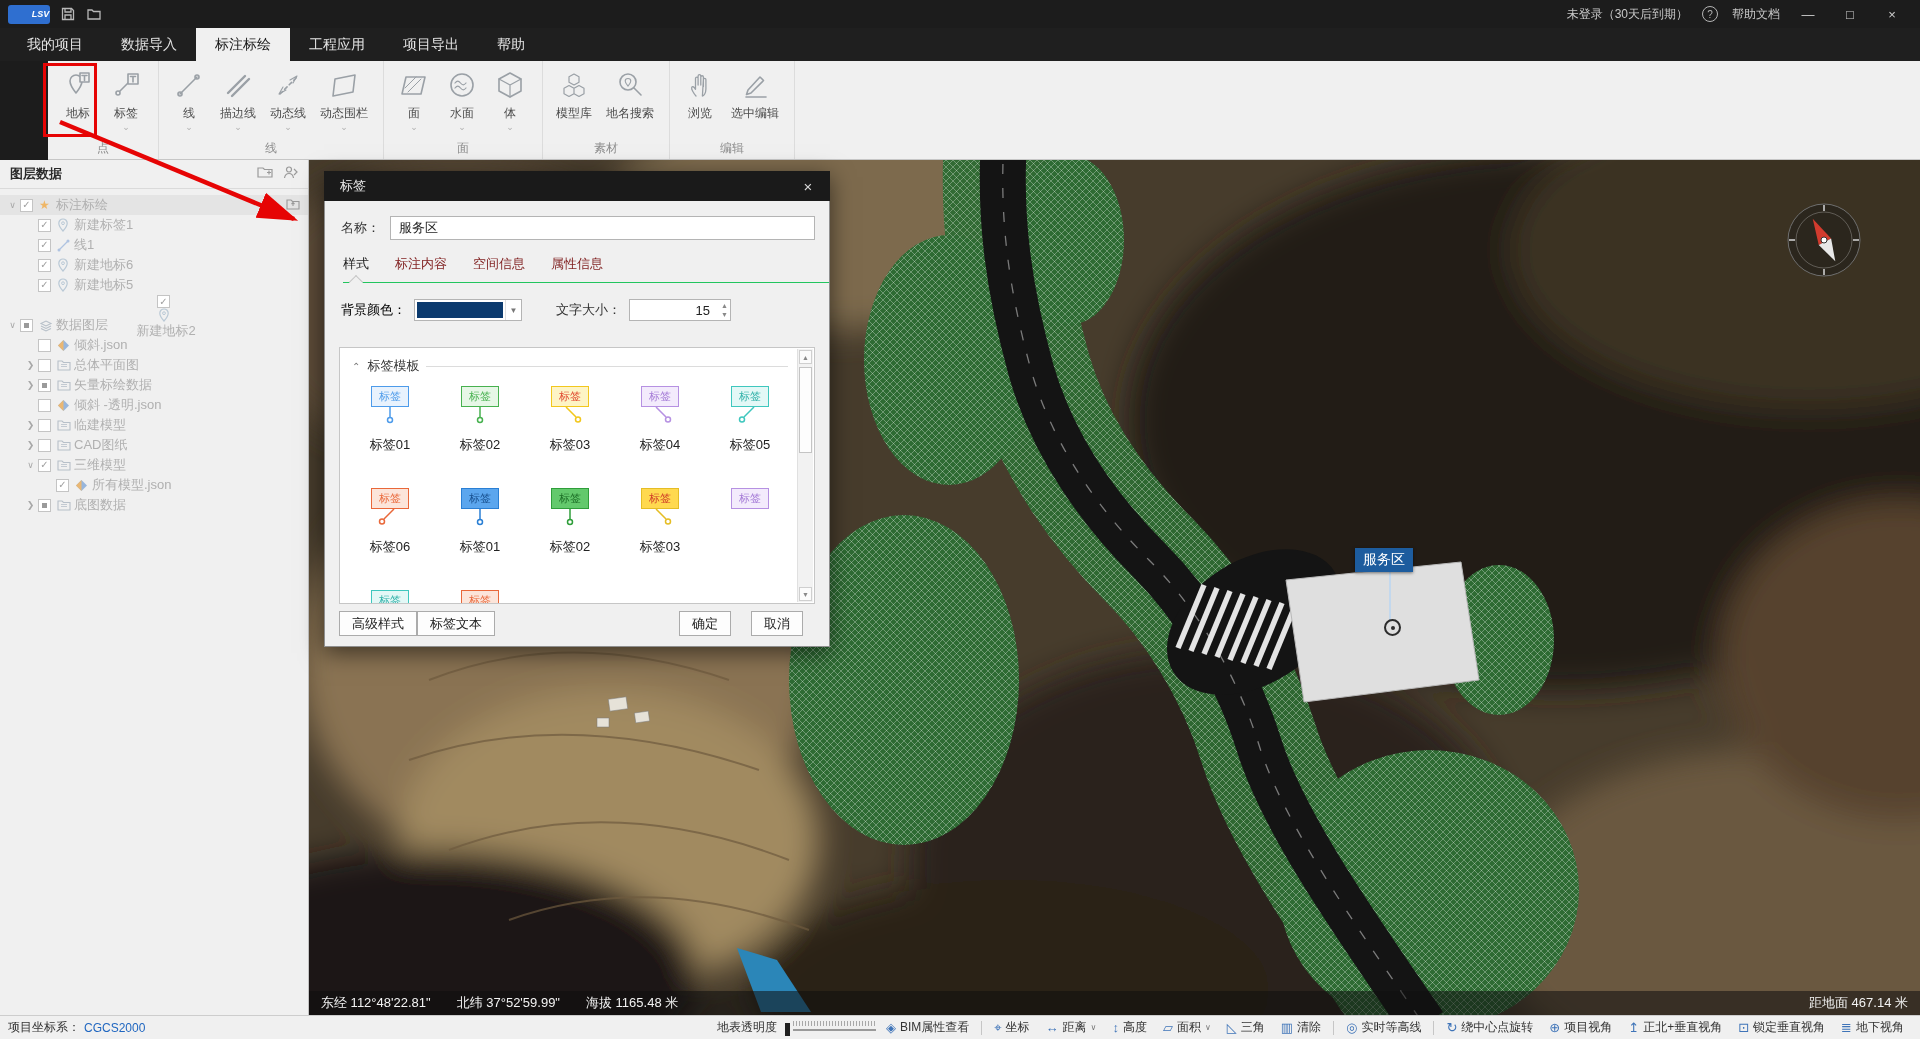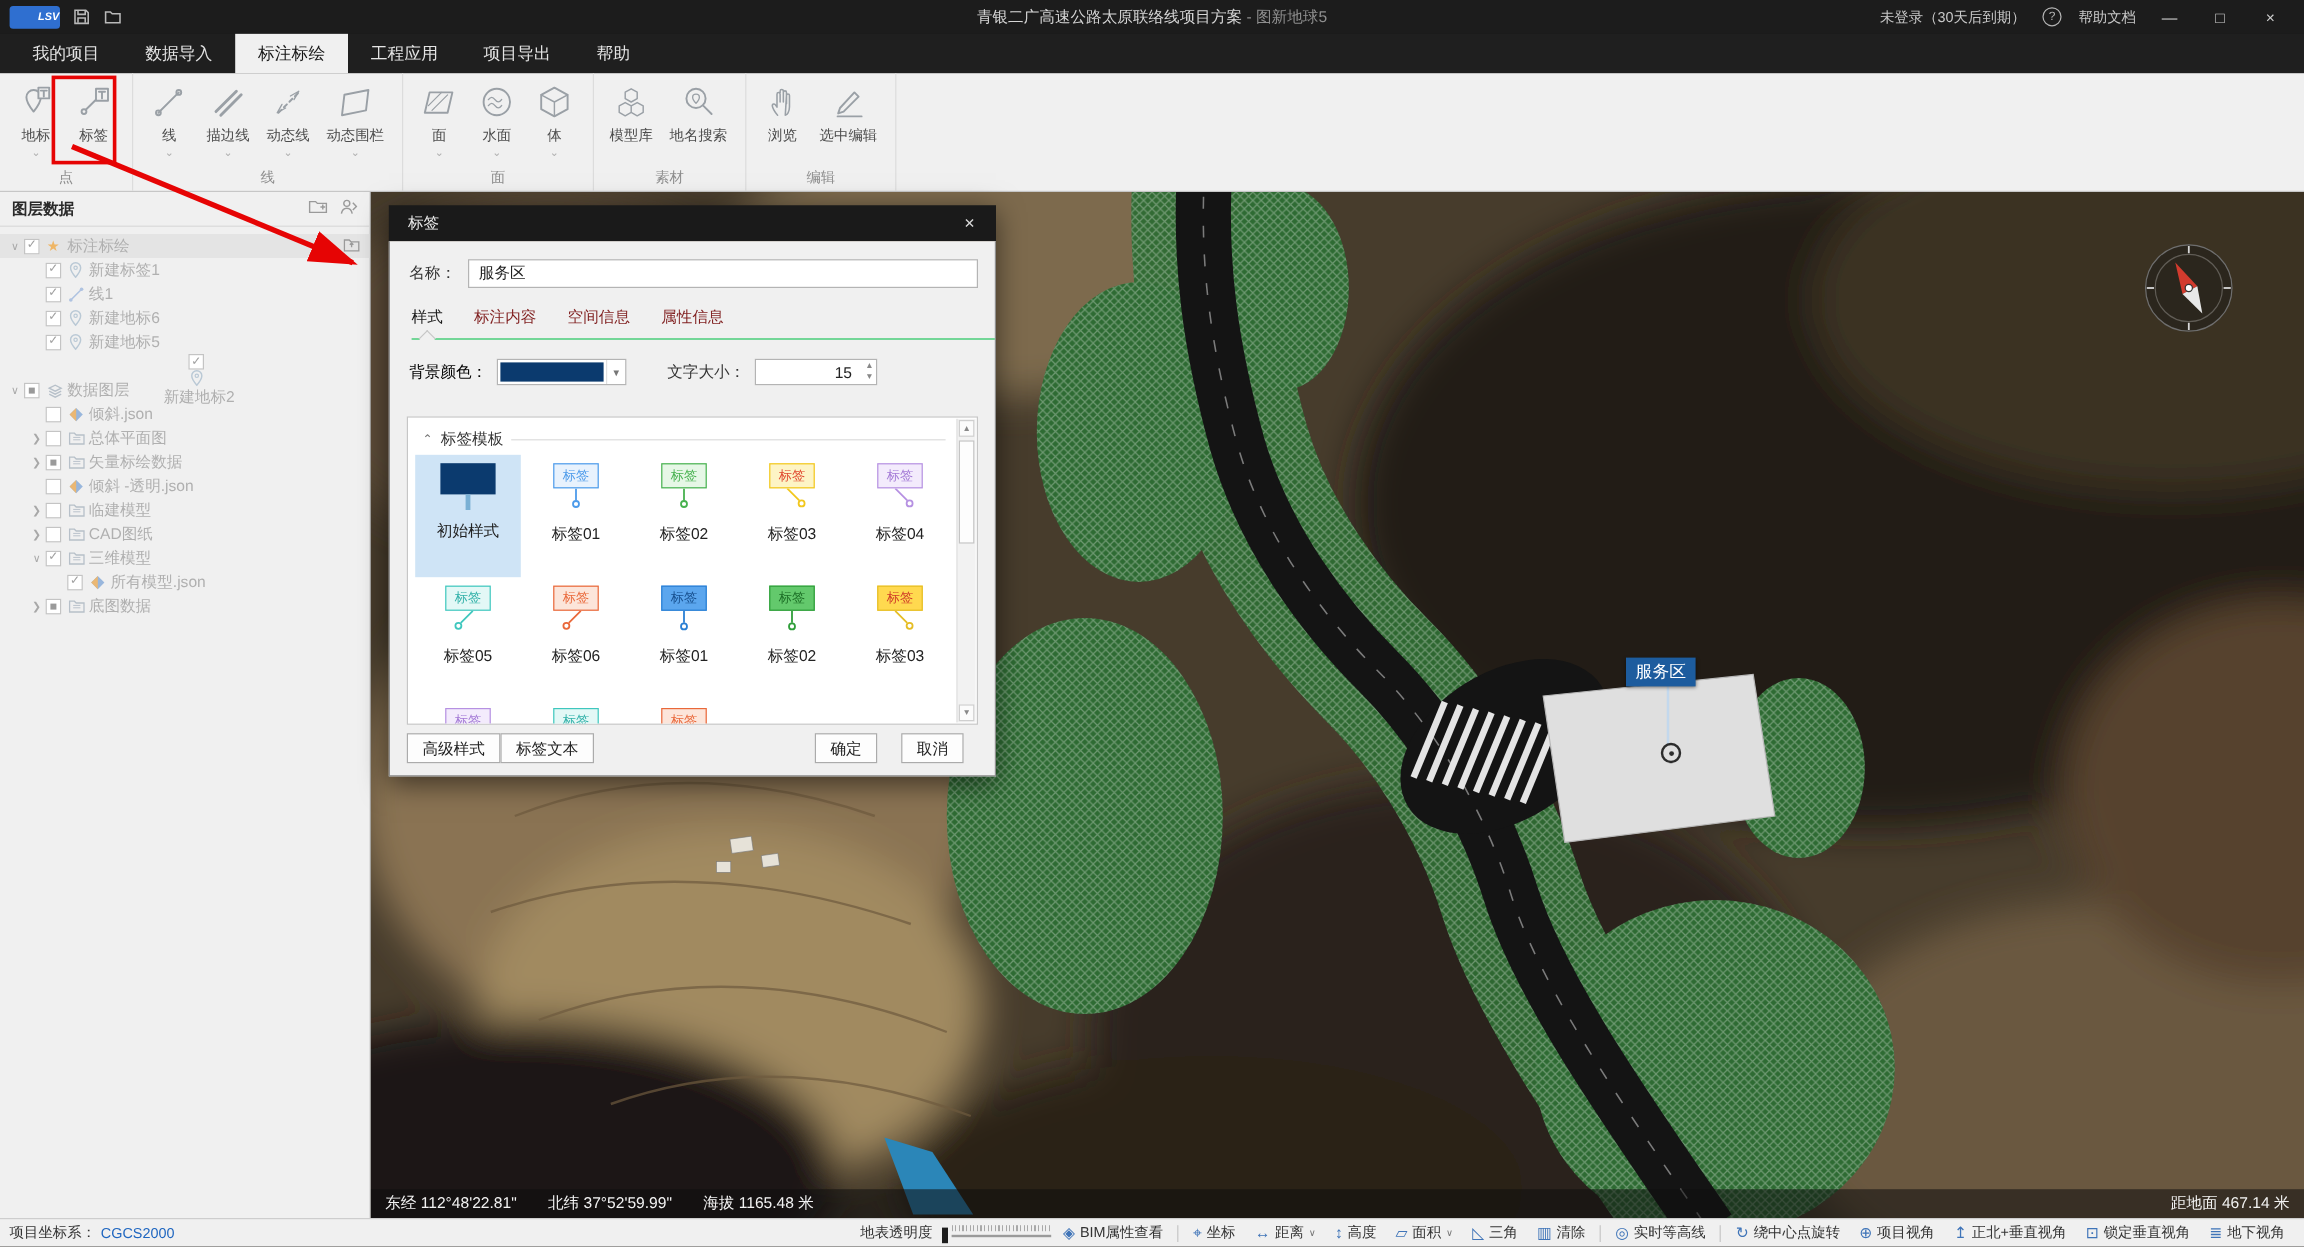--- a/index.html
+++ b/index.html
@@ -21,21 +21,21 @@
   .q-ico{width:14px;height:14px;border:1px solid #b5b5b5;border-radius:50%;font-size:10px;
          display:flex;align-items:center;justify-content:center;color:#b5b5b5;}
   .win-btn{width:28px;text-align:center;font-size:13px;color:#cfcfcf;}
 
   
   .menubar{height:33px;background:#1f1f1f;display:flex;align-items:stretch;flex:none;padding-left:8px;}
   .mtab{padding:0 19px;display:flex;align-items:center;color:#e4e4e4;font-size:14px;cursor:default;}
   .mtab.active{background:#f0f0f0;color:#151515;}
 
   
-  .ribbon{height:99px;background:#f0f0f0;border-bottom:1px solid #c6c6c6;display:flex;flex:none;box-sizing:border-box;}
+  .ribbon{height:99px;background:#f0f0f0;border-bottom:1px solid #c6c6c6;display:flex;flex:none;box-sizing:border-box;margin-left:48px;}
   .rgroup{position:relative;display:flex;align-items:flex-start;padding:5px 8px 18px 6px;border-right:1px solid #dcdcdc;}
   .rbtn{display:flex;flex-direction:column;align-items:center;padding:2px 6px;margin:0 1px;}
   .ricon{width:34px;height:34px;display:flex;align-items:center;justify-content:center;}
   .ricon svg{width:30px;height:30px;}
   .ricon svg *{fill:none;stroke:#9aa0a6;stroke-width:1.6;stroke-linejoin:round;stroke-linecap:round;}
   .rlabel{font-size:12px;color:#4c4c4c;margin-top:3px;white-space:nowrap;}
   .rcaret{font-size:9px;color:#b0b0b0;line-height:8px;margin-top:1px;}
   .rgname{position:absolute;bottom:2px;left:0;right:0;text-align:center;font-size:12px;color:#8d8d8d;}
 
   
@@ -149,23 +149,20 @@
             <path d="M2.5 2.5h9l2 2v9h-11z"></path>
             <path d="M5 2.5v3.5h6V2.5M5 13v-4h6v4"></path>
           </svg>
       </div>
       <div class="tb-ico">
         <svg width="16" height="16" viewBox="0 0 16 16">
             <path d="M2 4h4l1.5 1.5H14V13H2z"></path>
           </svg>
       </div>
     </div>
-    <div class="tb-title">
-      <span>青银二广高速公路太原联络线项目方案</span><span class="suffix"> - 图新地球5</span>
-    </div>
     <div class="tb-right">
       <span>未登录（30天后到期）</span>
       <span class="q-ico">?</span>
       <span>帮助文档</span>
       <span class="win-btn">—</span>
       <span class="win-btn">□</span>
       <span class="win-btn">×</span>
     </div>
   </div>
 
@@ -734,25 +731,20 @@
           </span>
       </div>
     </div>
     <div class="tpl-panel">
       <div class="tpl-head">
         <span class="tpl-caret">⌃</span>
         <span>标签模板</span>
         <span class="tpl-rule"></span>
       </div>
       <div class="tpl-grid">
-          <div class="tpl sel">
-            <div class="init-chip"></div>
-            <div class="init-stem"></div>
-            <div class="tpl-name">初始样式</div>
-          </div>
           <div class="tpl">
             <div class="tag-box" style="border-color: rgb(77, 155, 234); background: rgb(232, 242, 253); color: rgb(77, 155, 234);">标签</div>
             <div><svg width="26" height="17">
                 <line x1="13" y1="0" x2="13" y2="10" stroke="#4d9bea" stroke-width="1.5"></line>
                 <circle cx="13" cy="13" r="2.5" fill="#fff" stroke="#4d9bea" stroke-width="1.5"></circle>
               </svg></div>
             <div class="tpl-name">标签01</div>
           </div>
           <div class="tpl">
             <div class="tag-box" style="border-color: rgb(71, 177, 79); background: rgb(230, 247, 230); color: rgb(71, 177, 79);">标签</div>

